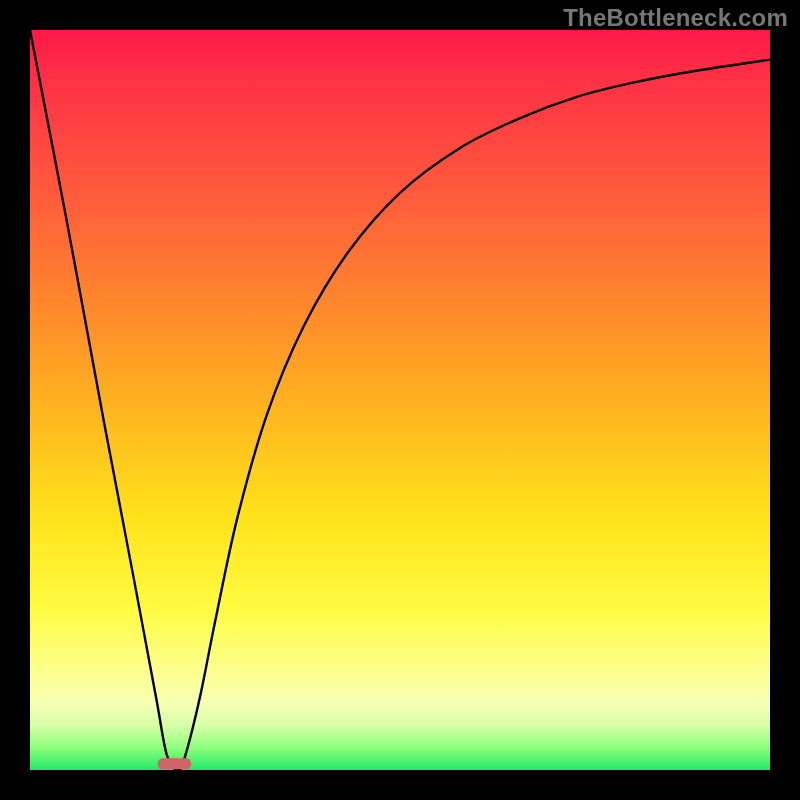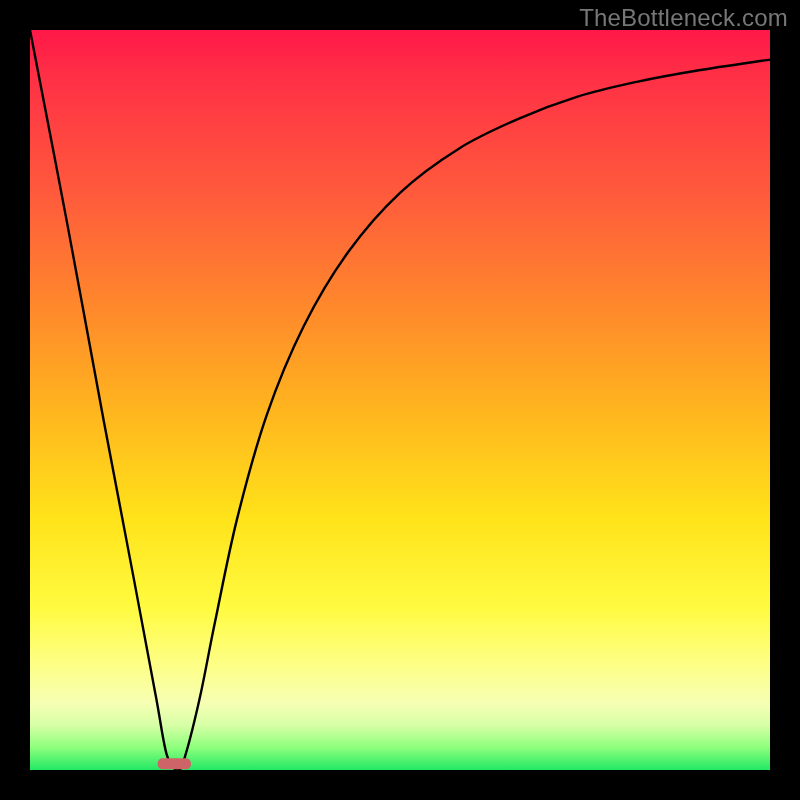--- a/index.html
+++ b/index.html
@@ -47,21 +47,21 @@
     width: 740px;
     height: 740px;
     overflow: visible;
   }
   .watermark {
     position: absolute;
     top: 4px;
     right: 12px;
     color: #777;
     font-size: 24px;
-    font-weight: 400;
+    font-weight: 700;
     letter-spacing: 0.2px;
     user-select: none;
   }
   .pill {
     fill: #cf6468;
     stroke: none;
   }
 </style>
 </head>
 <body>

